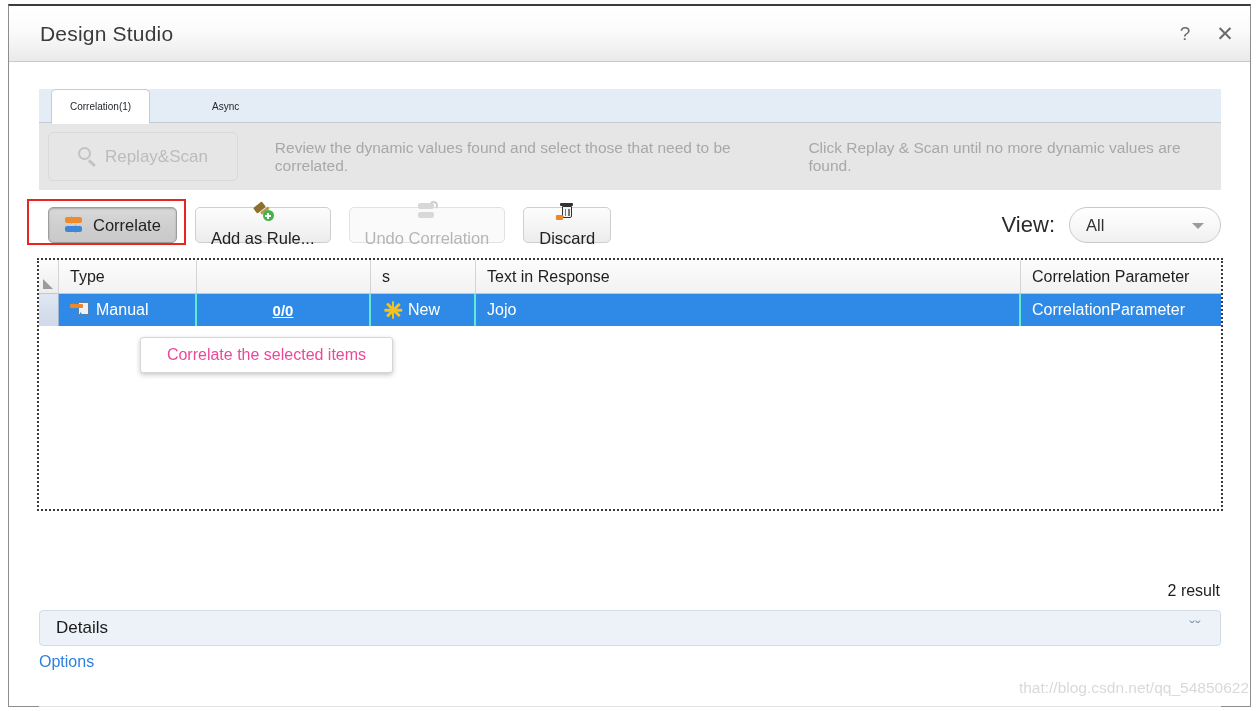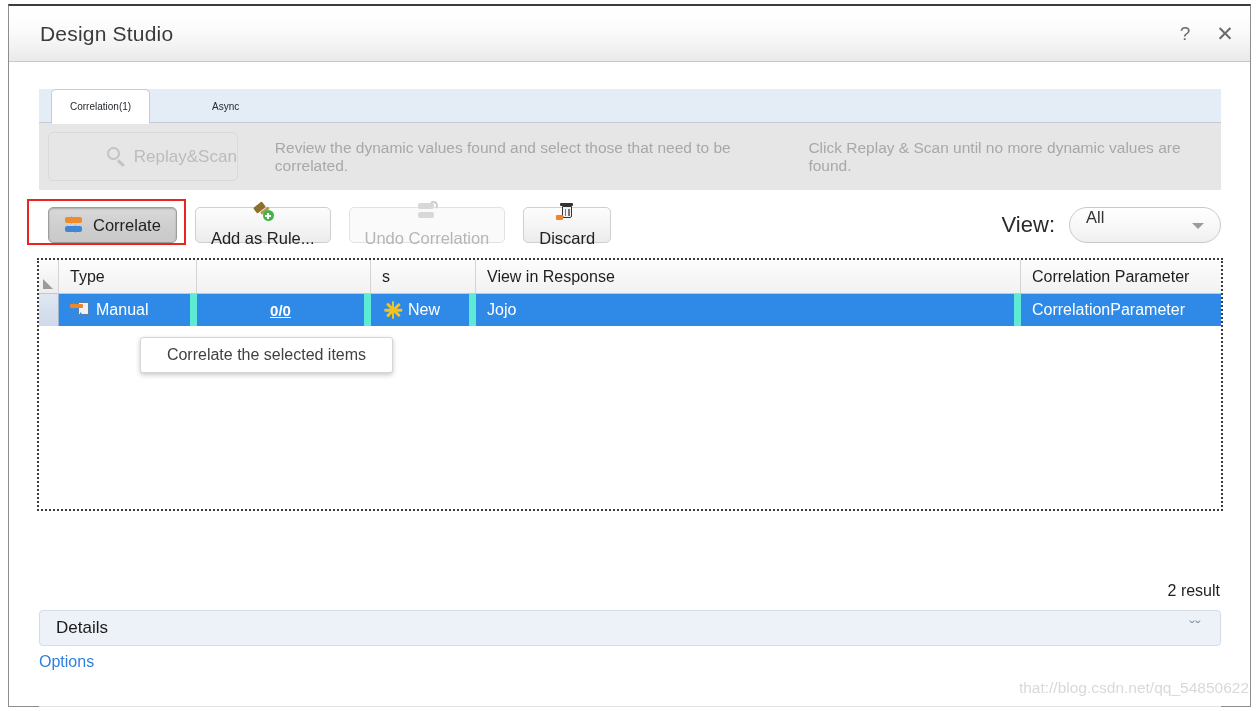--- a/index.html
+++ b/index.html
@@ -92,21 +92,21 @@
     width: 1182px; height: 67px;
     background: #e6e6e6;
     display: flex; align-items: center;
   }
   .replaybtn {
     margin-left: 9px;
     width: 193px; height: 49px;
     border: 1px solid #dadada;
     border-radius: 5px;
     background: #e6e6e6;
-    display: flex; align-items: center; justify-content: flex-end;
+    display: flex; align-items: center; justify-content: center;
     gap: 8px;
     color: #bcbcbc; font-size: 17px;
     cursor: default;
   }
   .magnifier { position: relative; width: 19px; height: 19px; flex: none; }
   .magnifier i {
     position: absolute; left: 0; top: 0;
     width: 13px; height: 13px; border-radius: 50%;
     border: 2px solid #c3c3c3;
   }
@@ -236,21 +236,21 @@
   .viewwrap {
     position: absolute; right: 0; top: 50%;
     transform: translateY(-50%);
     display: flex; align-items: center; gap: 14px;
   }
   .viewlabel { font-size: 22px; color: #2b2b2b; }
   .select {
     width: 152px; height: 36px;
     border: 1px solid #c9c9c9; border-radius: 18px;
     background: linear-gradient(to bottom, #ffffff 0%, #f7f7f7 60%, #efefef 100%);
-    display: flex; align-items: flex-start;
+    display: flex; align-items: center;
     padding: 0 16px;
     font-size: 16.5px; color: #333;
     position: relative; cursor: pointer;
   }
   .caret {
     position: absolute; right: 16px; top: 50%;
     margin-top: -2px;
     border: 6px solid transparent;
     border-top-color: #9b9b9b;
   }
@@ -290,21 +290,21 @@
   .gridrow { display: flex; height: 32px; background: #2e8ae6; }
   .rowgutter {
     width: 20px; flex: none;
     background: linear-gradient(to bottom, #dfe7f2, #cfd9e8);
     border-right: 1px solid #9fb4cf;
   }
   .cell {
     display: flex; align-items: center; gap: 7px;
     padding-left: 11px;
     font-size: 16px; color: #ffffff;
-    border-right: 7px solid #5eead4;
+    border-right: 2px solid #5eead4;
     flex: none;
     overflow: hidden; white-space: nowrap;
   }
   .cell.center { justify-content: center; padding-left: 0; font-weight: bold; }
   .link0 { color: #ffffff; text-decoration: underline; font-size: 15px; }
 
   
   .ic-manual { width: 19px; height: 17px; position: relative; flex: none; }
   .ic-manual .pg {
     position: absolute; right: 0; top: 0;
@@ -346,21 +346,21 @@
   
   .tooltip {
     position: absolute;
     left: 131px; top: 275px;
     width: 253px; height: 36px;
     background: #ffffff;
     border: 1px solid #d6d6d6;
     border-radius: 3px;
     box-shadow: 0 2px 5px rgba(0,0,0,.22);
     display: flex; align-items: center; justify-content: center;
-    font-size: 16px; color: #404040;
+    font-size: 16px; color: #ec4899;
     z-index: 20;
   }
 
   
   .resultcount {
     position: absolute;
     right: 30px; top: 520px;
     font-size: 16px; color: #1e1e1e;
   }
 
@@ -488,21 +488,21 @@
         </div>
       </div>
     </div>
 
     <div class="gridwrap">
       <div class="gridhead">
         <div class="corner"></div>
         <div class="hcell" style="width:138px">Type</div>
         <div class="hcell" style="width:174px"></div>
         <div class="hcell" style="width:105px">s</div>
-        <div class="hcell" style="width:545px">View in Response</div>
+        <div class="hcell" style="width:545px">Text in Response</div>
         <div class="hcell" style="width:198px;border-right:none">Correlation Parameter</div>
       </div>
 
       <div class="gridrow">
         <div class="rowgutter"></div>
         <div class="cell" style="width:138px">
           <span class="ic-manual">
               <span class="pg"></span>
               <span class="ar1"></span>
               <span class="ar2"></span>

